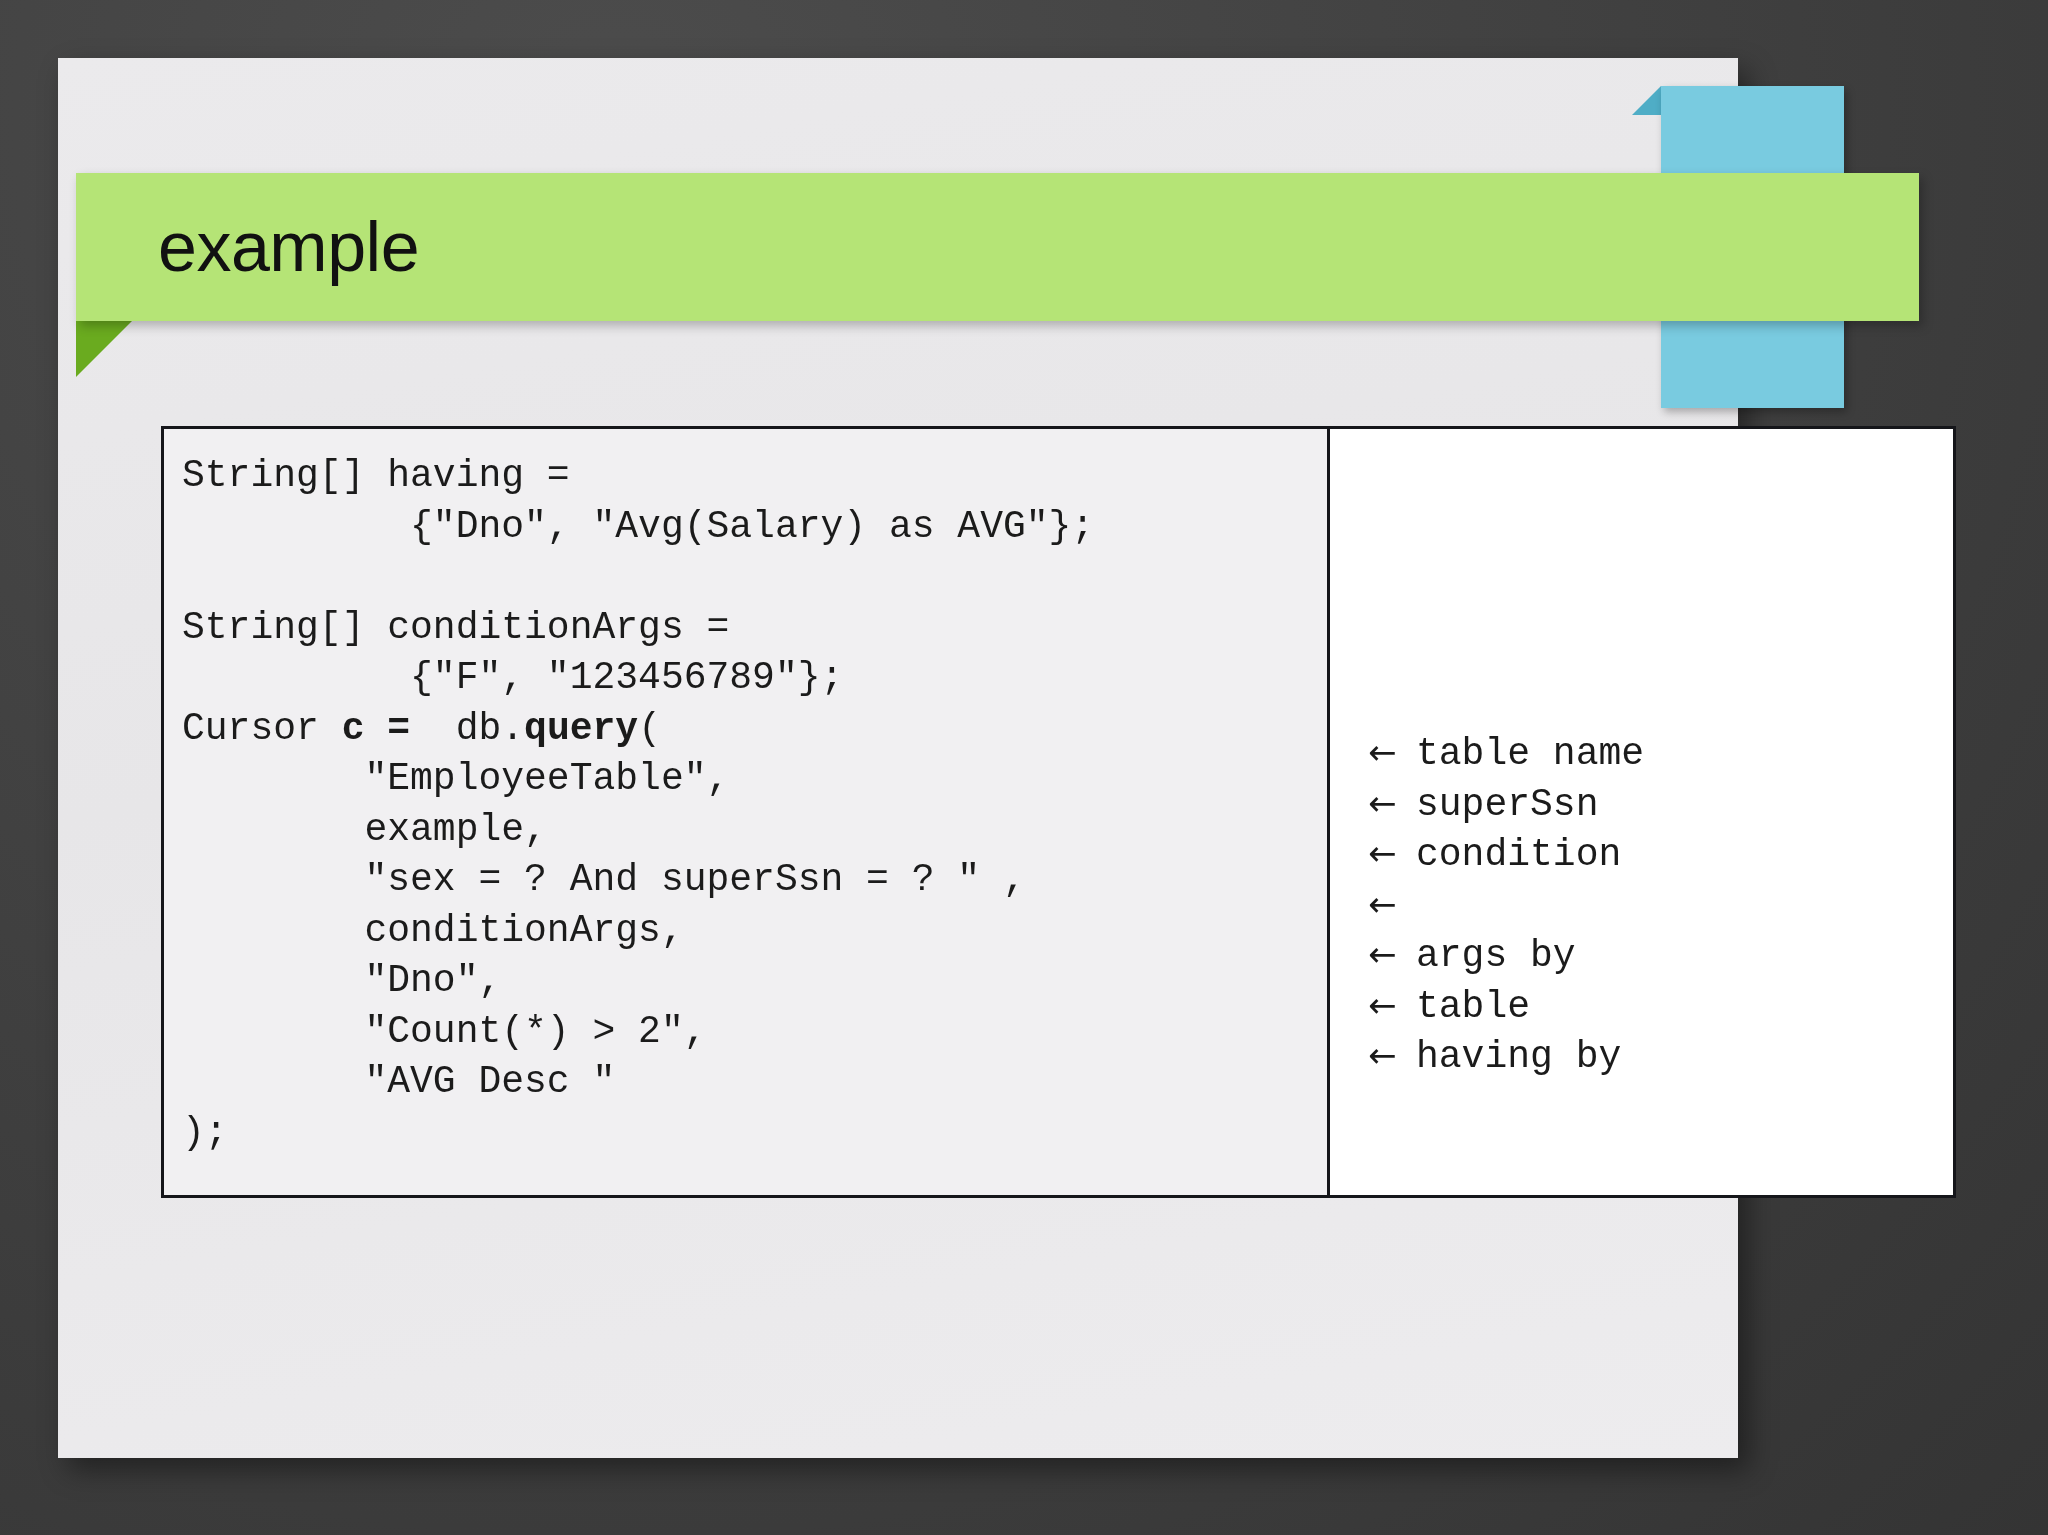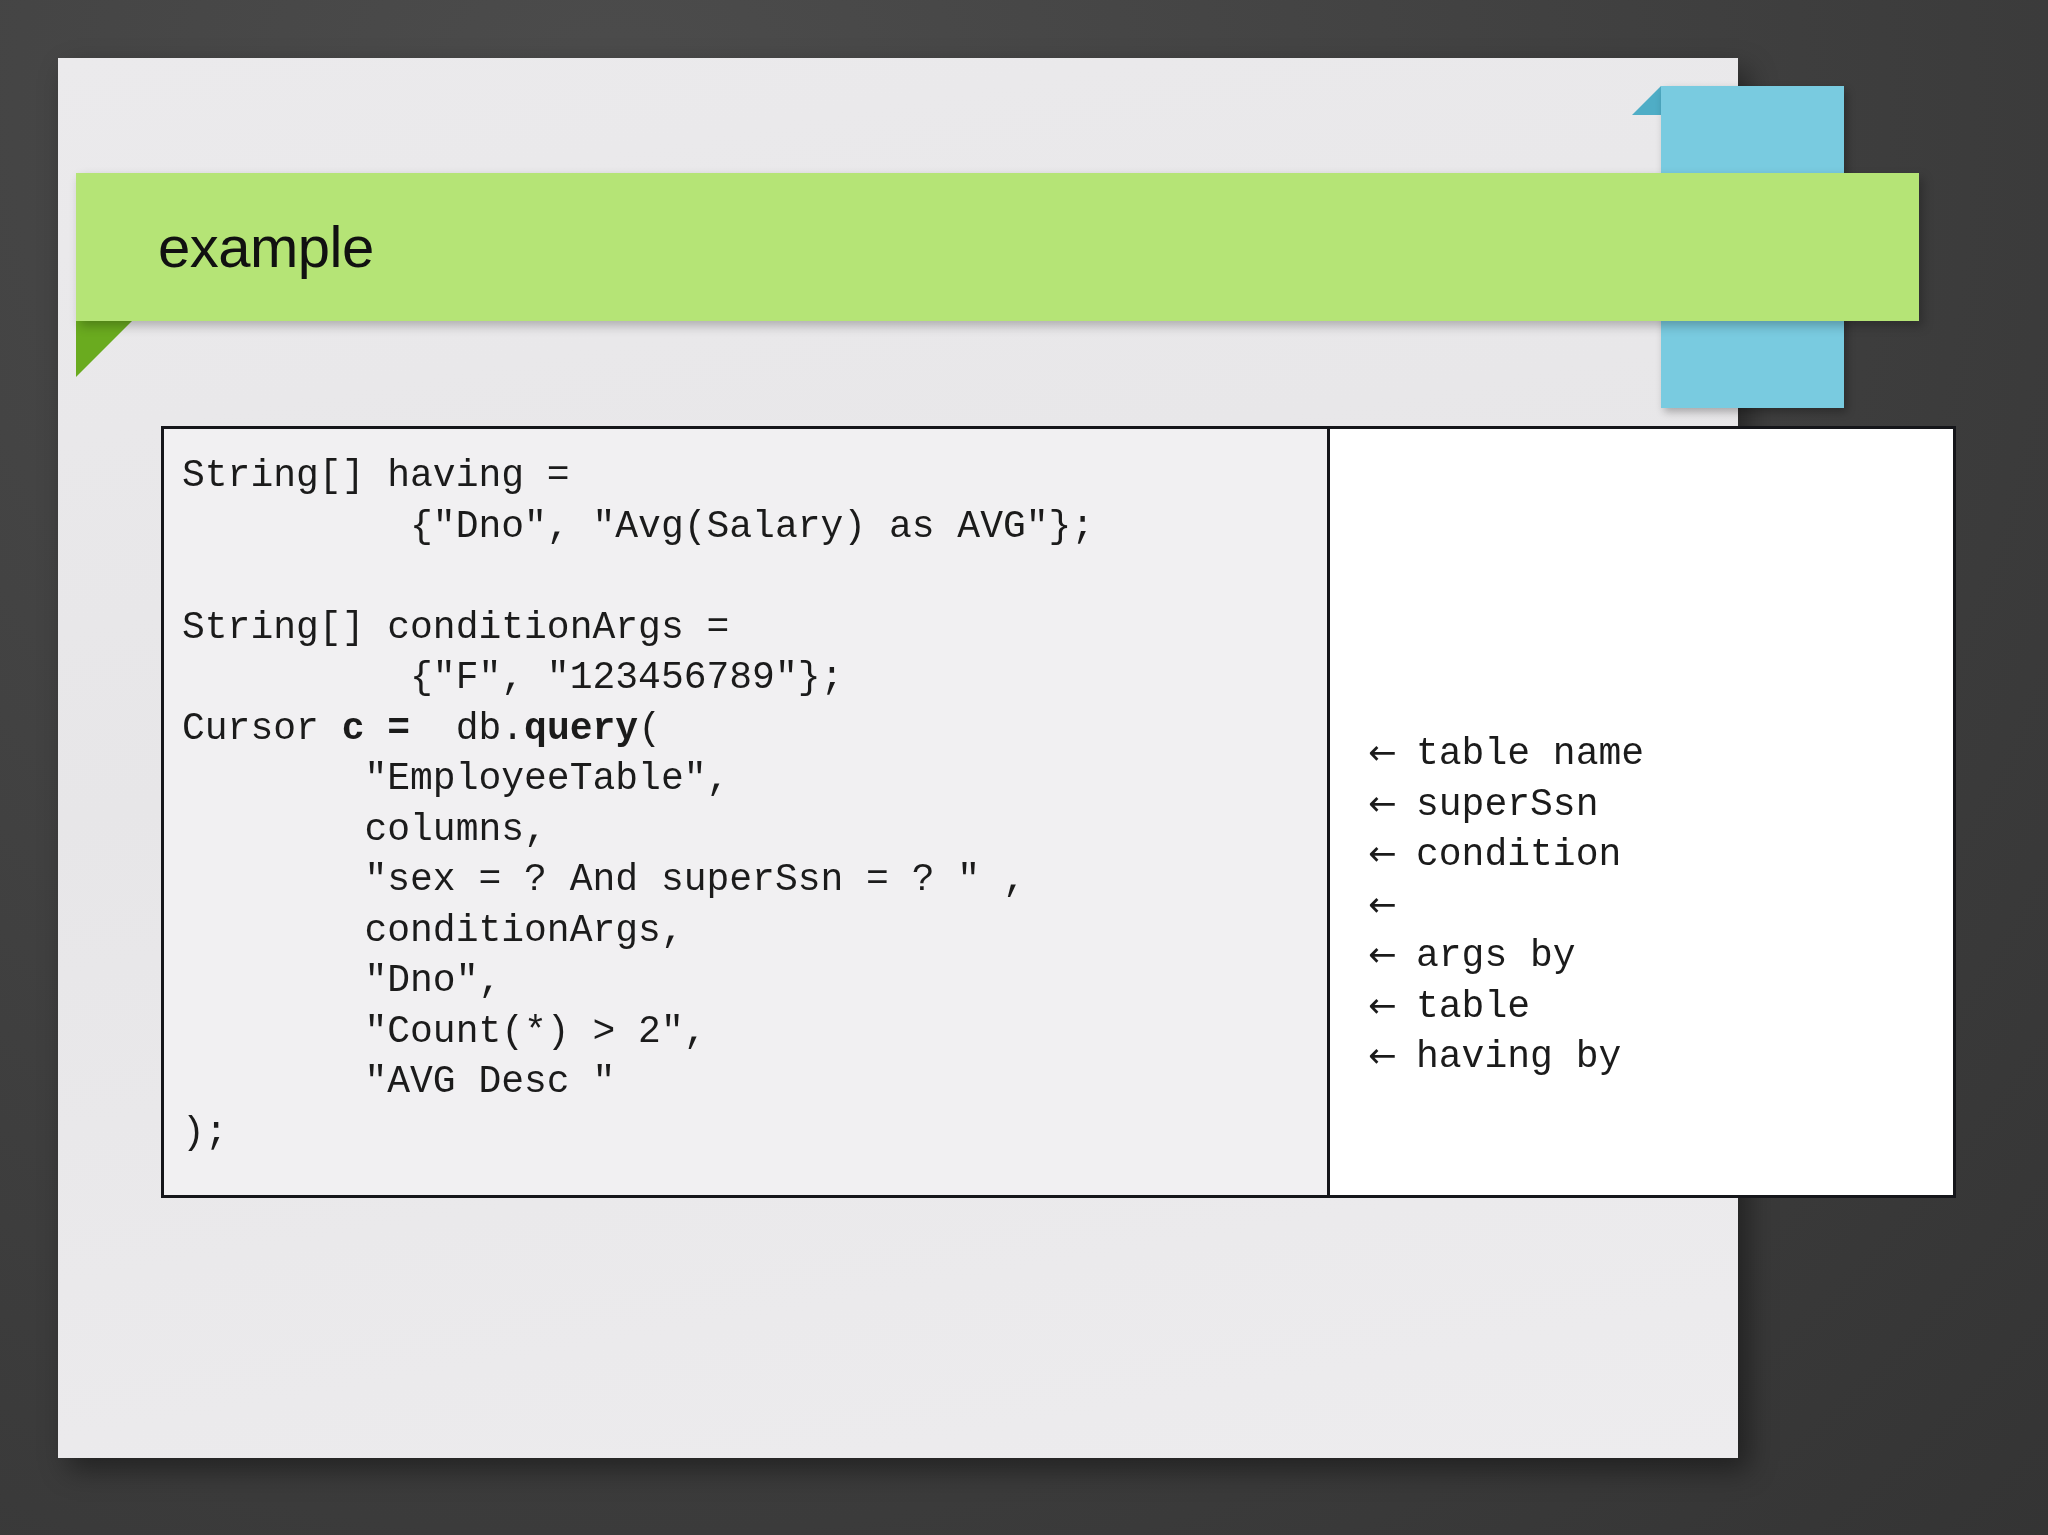--- a/index.html
+++ b/index.html
@@ -74,21 +74,21 @@
     position: absolute;
     left: 18px;
     top: 263px;
     width: 0;
     height: 0;
     border-left: 56px solid #6aab1f;
     border-bottom: 56px solid transparent;
     z-index: 4;
   }
   .slide-title {
-    font-size: 58px;
+    font-size: 70px;
     line-height: 1;
     color: #111111;
     margin-left: 82px;
     letter-spacing: -0.5px;
     font-weight: 400;
     font-family: "Liberation Sans", sans-serif;
   }
 
   
   .code-table {
@@ -171,21 +171,21 @@
   <div class="code-table">
 
     <div class="code-cell">
       <pre class="code" id="code-block"><span>String[] having =</span>
 <span>          {"Dno", "Avg(Salary) as AVG"};</span>
 <span></span>
 <span>String[] conditionArgs =</span>
 <span>          {"F", "123456789"};</span>
 <span>Cursor <span class="b">c =</span>  db.<span class="b">query</span>(</span>
 <span>        "EmployeeTable",</span>
-<span>        columns,</span>
+<span>        example,</span>
 <span>        "sex = ? And superSsn = ? " ,</span>
 <span>        conditionArgs,</span>
 <span>        "Dno",</span>
 <span>        "Count(*) &gt; 2",</span>
 <span>        "AVG Desc "</span>
 <span>);</span></pre>
     </div>
 
     <div class="legend-cell">
       <div class="legend-list" id="legend-list">

